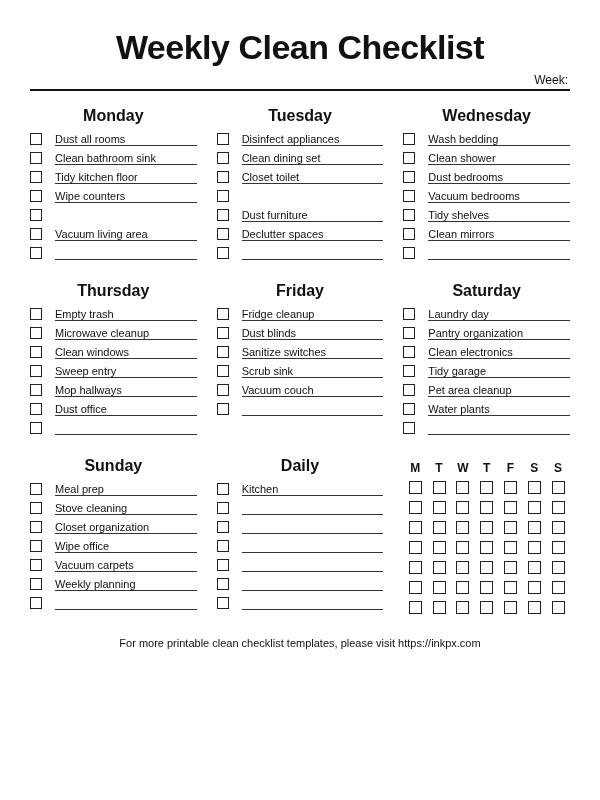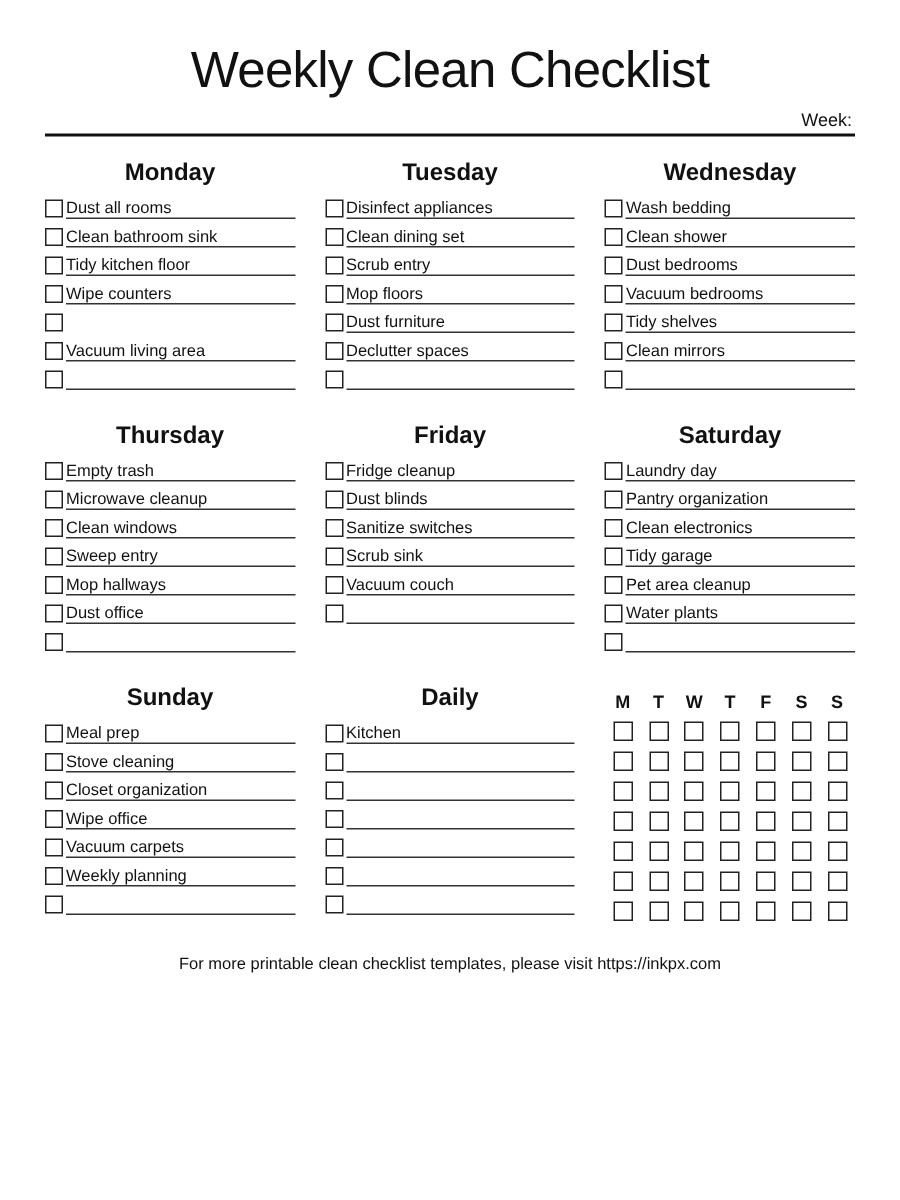--- a/index.html
+++ b/index.html
@@ -5,21 +5,21 @@
 * { box-sizing: border-box; margin: 0; padding: 0; }
 html, body { width: 600px; height: 800px; }
 body {
   font-family: Arial, Helvetica, sans-serif;
   background: #fff;
   color: #111;
   padding: 28px 30px 16px 30px;
 }
 .title {
   font-size: 34px;
-  font-weight: 400;
+  font-weight: 700;
   text-align: center;
   letter-spacing: -0.5px;
 }
 .week-row {
   text-align: right;
   font-size: 12px;
   margin-top: 6px;
   padding-right: 2px;
 }
 .rule {
@@ -36,21 +36,21 @@
 }
 .col .day-head {
   font-size: 16px;
   font-weight: 800;
   text-align: center;
   padding: 6px 0 8px 0;
 }
 .task {
   display: flex;
   align-items: flex-end;
-  gap: 2px;
+  gap: 13px;
   margin-bottom: 6px;
 }
 .box {
   width: 12px;
   height: 12px;
   border: 1.2px solid #222;
   flex: 0 0 12px;
   margin-bottom: 1px;
 }
 .line {
@@ -139,25 +139,24 @@
     <div class="task">
         <span class="box"></span>
         <span class="line">Disinfect appliances</span>
       </div>
     <div class="task">
         <span class="box"></span>
         <span class="line">Clean dining set</span>
       </div>
     <div class="task">
         <span class="box"></span>
-        <span class="line">Scrub entry</span>
-      </div>
-    <div class="task">
-        <span class="box"></span>
-        <span class="line">Mop floors</span>
+        <span class="line">Closet toilet</span>
+      </div>
+    <div class="task">
+        <span class="box"></span>
       </div>
     <div class="task">
         <span class="box"></span>
         <span class="line">Dust furniture</span>
       </div>
     <div class="task">
         <span class="box"></span>
         <span class="line">Declutter spaces</span>
       </div>
     <div class="task">

